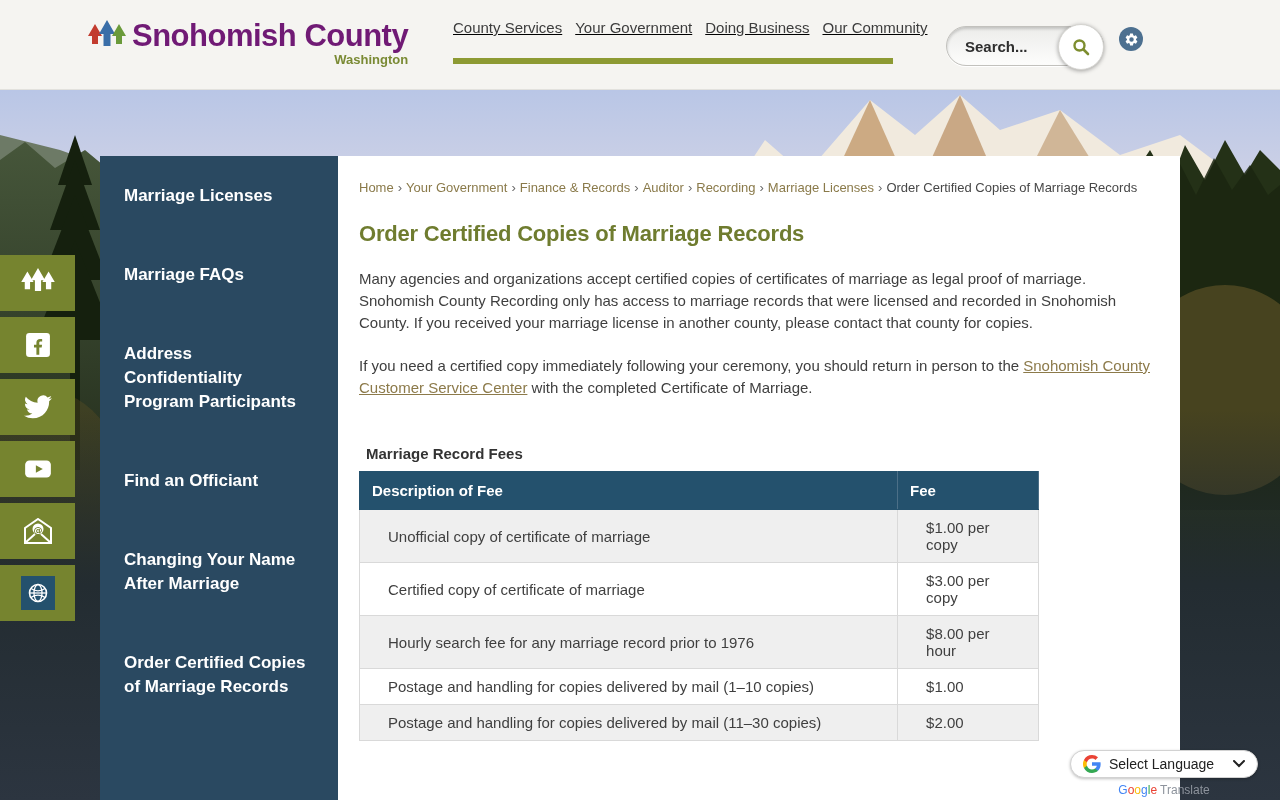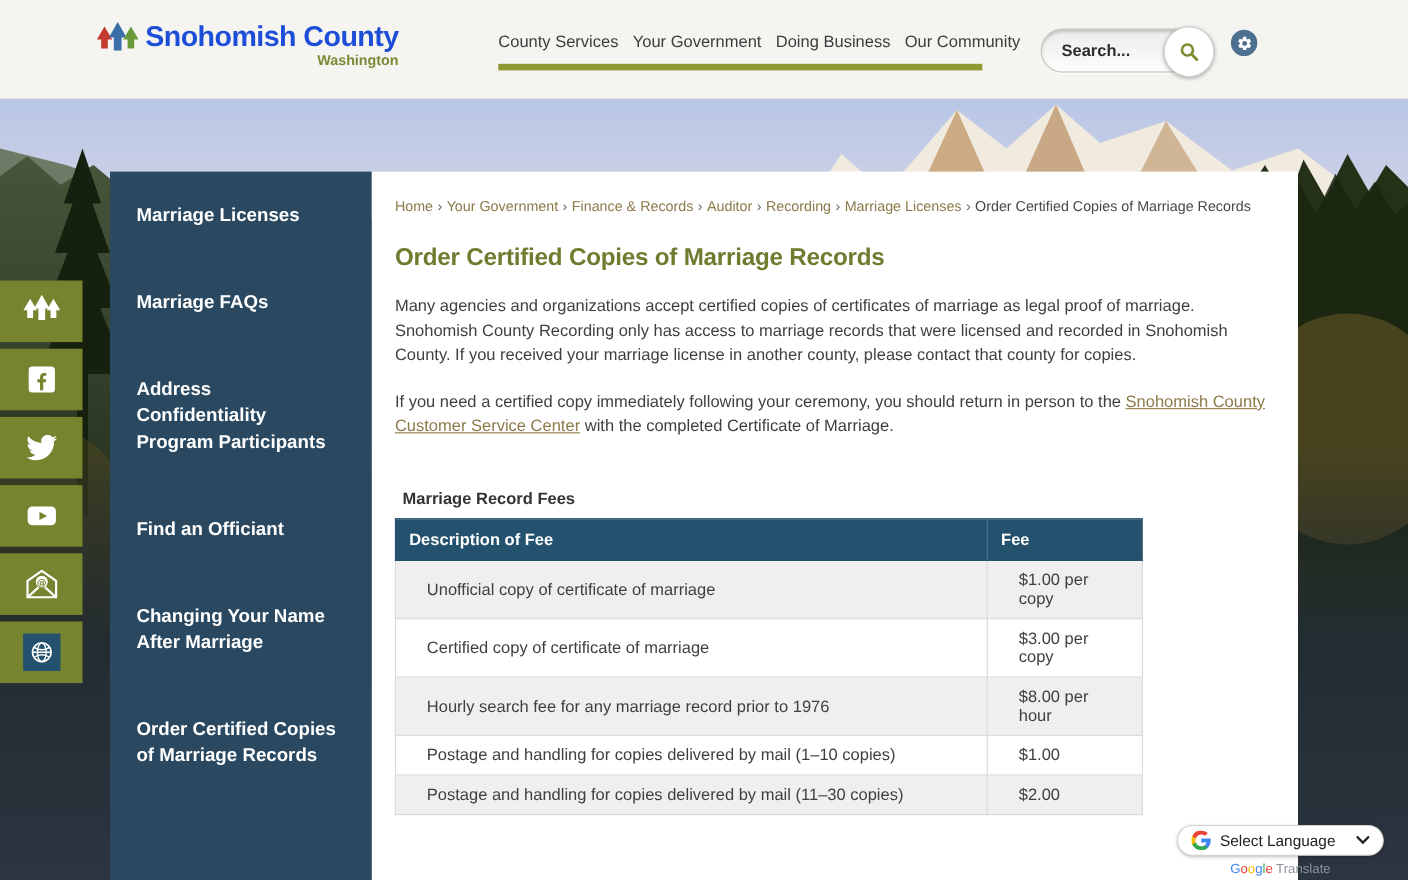--- a/index.html
+++ b/index.html
@@ -4,24 +4,24 @@
 <style>
   * { margin:0; padding:0; box-sizing:border-box; }
   html,body { width:1280px; height:800px; overflow:hidden; }
   body { position:relative; font-family:"Liberation Sans", sans-serif; background:#2c3540; }
 
   
   .header { position:absolute; top:0; left:0; width:1280px; height:90px;
             background:#f5f4f1; border-bottom:1px solid #e2e1dd; z-index:6; }
   .logo { position:absolute; left:88px; top:20px; display:flex; align-items:flex-start; cursor:pointer; }
   .logo-text { margin-left:6px; line-height:1; }
-  .logo-title { font-size:26px; font-weight:bold; letter-spacing:-0.5px; color:#1d4ed8; }
+  .logo-title { font-size:31px; font-weight:bold; letter-spacing:-0.5px; color:#701a75; }
   .logo-sub { display:block; text-align:right; font-size:13px; font-weight:bold; color:#7a8a34; margin-top:2px; }
 
-  .topnav { position:absolute; left:453px; top:30px; width:445px; display:flex; gap:13px; }
+  .topnav { position:absolute; left:453px; top:19px; width:445px; display:flex; gap:13px;text-decoration:underline; }
   .topnav span { font-size:15px; color:#3c3c3c; cursor:pointer; white-space:nowrap; }
   .nav-bar { position:absolute; left:453px; top:58px; width:440px; height:6px; background:#8d9a33; }
 
   .search-pill { position:absolute; left:946px; top:26px; width:158px; height:40px;
        background:linear-gradient(#ececea,#fdfdfc); border:1px solid #c2c1bd; border-radius:20px;
        box-shadow:inset 0 2px 3px rgba(0,0,0,.18), 0 1px 0 #fff; display:flex; align-items:center; }
   .search-pill input { border:none; outline:none; background:transparent; width:100px;
        margin-left:18px; font-size:15px; font-weight:bold; color:#333;
        font-family:"Liberation Sans", sans-serif; }
   .search-pill input::placeholder { color:#2e2e2e; opacity:1; }

